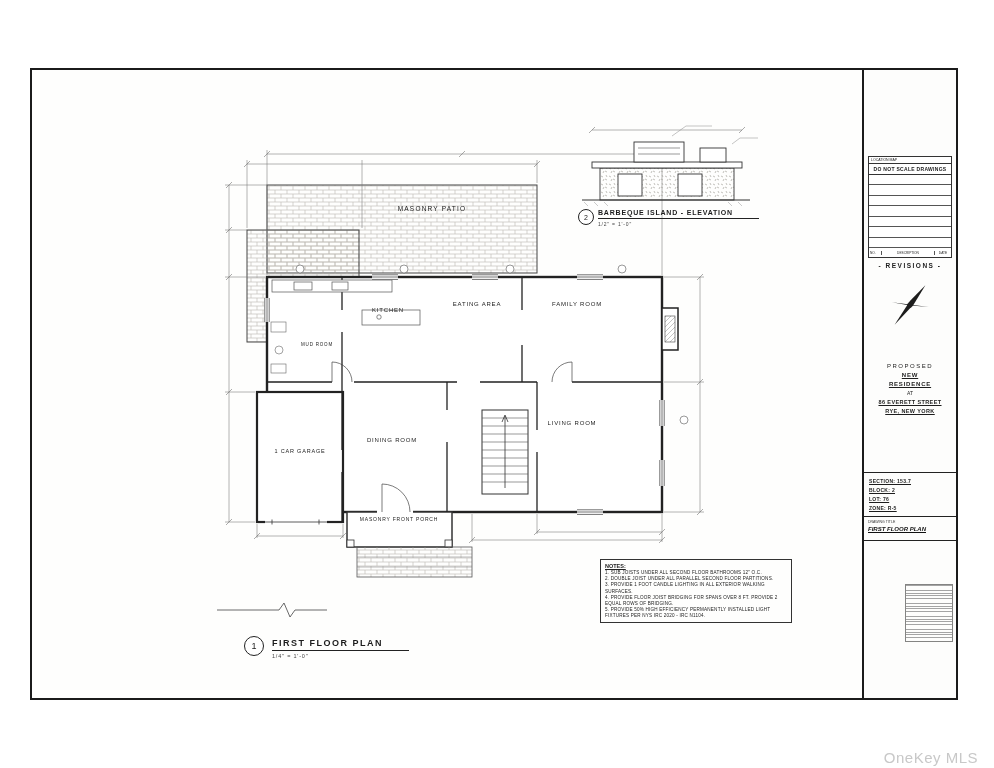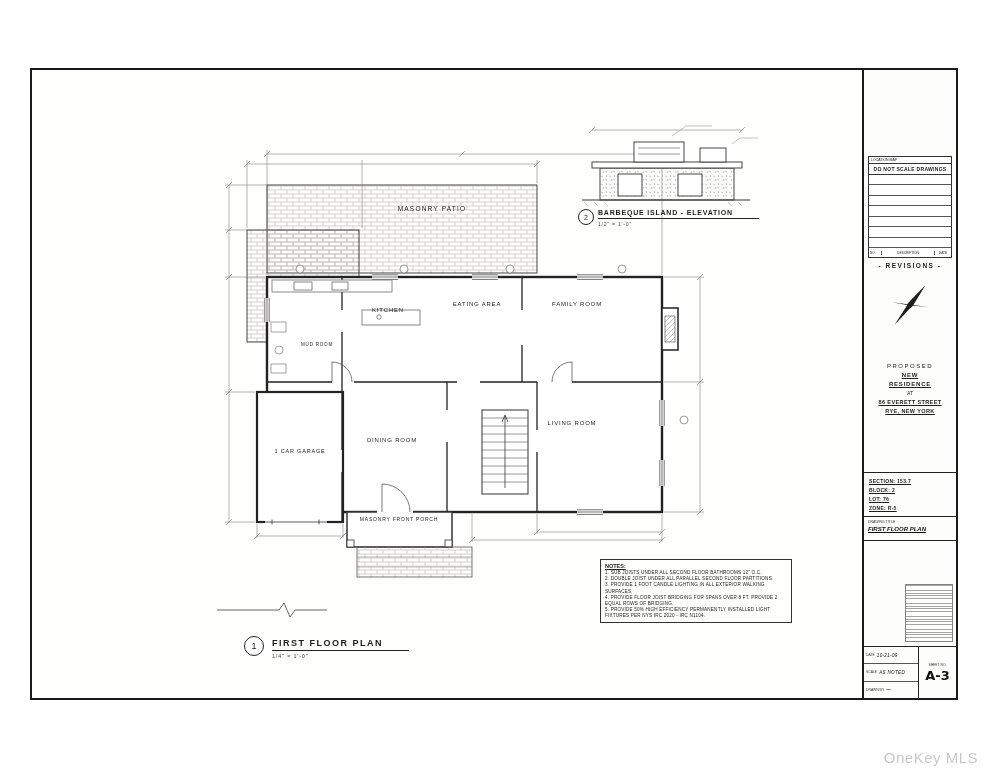--- a/index.html
+++ b/index.html
@@ -266,36 +266,16 @@
       <div>ZONE: R-5</div>
     </div>
 
     <div class="hline" style="top:446px"></div>
     <div class="dtl">DRAWING TITLE</div>
     <div class="dtv">FIRST FLOOR PLAN</div>
     <div class="hline" style="top:470px"></div>
 
     <div class="fineprint"></div>
 
-    <div class="tb-bottom">
-      <div class="tb-fields">
-        <div class="tb-row">
-          <span class="tb-lab">DATE</span>
-          <span class="tb-val">10-21-09</span>
-        </div>
-        <div class="tb-row">
-          <span class="tb-lab">SCALE</span>
-          <span class="tb-val">AS NOTED</span>
-        </div>
-        <div class="tb-row">
-          <span class="tb-lab">DRAWN BY</span>
-          <span class="tb-val">—</span>
-        </div>
-      </div>
-      <div class="tb-sheet">
-        <div class="tb-sheetlab">SHEET NO.</div>
-        <div class="tb-sheetnum">A-3</div>
-      </div>
-    </div>
   </div>
 </div>
 
 <div class="watermark">OneKey MLS</div>
 
 </body></html>

